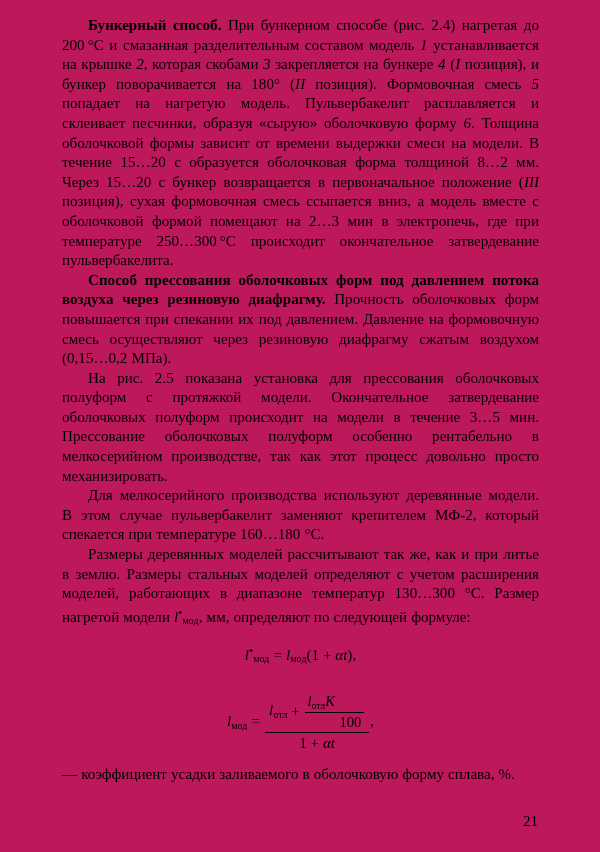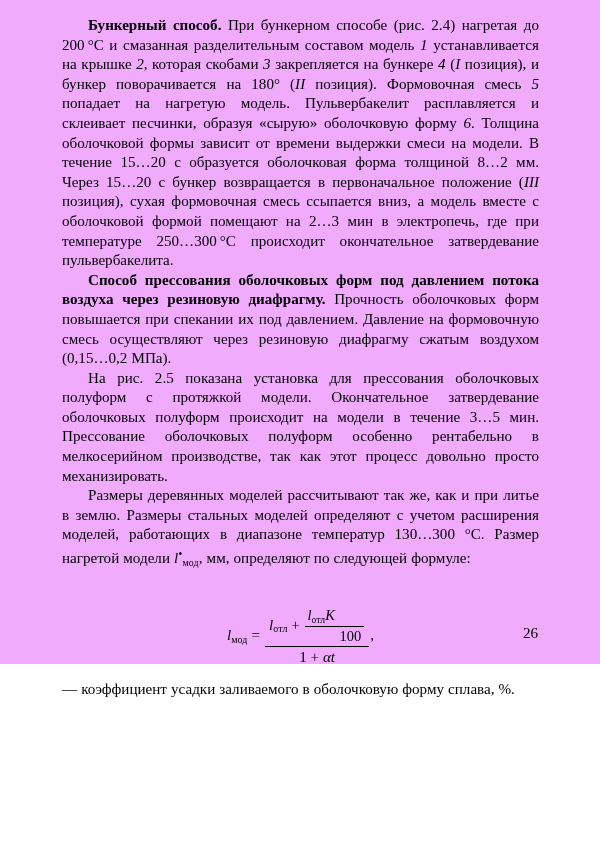--- a/index.html
+++ b/index.html
@@ -11,22 +11,22 @@
   body {
     width: 600px;
     height: 852px;
     overflow: hidden;
     font-family: "Liberation Serif", "DejaVu Serif", serif;
     color: #000000;
   }
   .page {
     position: relative;
     width: 600px;
-    height: 664px;
-    background: #f0abfc;
+    height: 852px;
+    background: #be185d;
   }
   .text-column {
     position: absolute;
     left: 62px;
     top: 16px;
     width: 477px;
   }
   p.para {
     margin: 0;
     font-size: 15.1px;
@@ -142,37 +142,41 @@
       склеивает песчинки, образуя «сырую» оболочковую форму <i>6</i>. Толщина оболочковой формы зависит от времени выдержки смеси на
       модели. В течение 15…20 с образуется оболочковая форма толщиной 8…2 мм. Через 15…20 с бункер
       возвращается в первоначальное положение (<i>III</i> позиция), сухая формовочная смесь ссыпается вниз, а модель
       вместе с оболочковой формой помещают на 2…3 мин в электропечь, где при температуре
       250…300 °С происходит окончательное затвердевание пульвербакелита.</p>
 
     <p class="para"><b>Способ прессования оболочковых форм под давлением потока воздуха через резиновую диафрагму.</b> <span>Прочность оболочковых форм повышается при спекании их под давлением. Давление на формовочную смесь осуществляют через резиновую диафрагму сжатым воздухом (0,15…0,2 МПа).</span></p>
 
     <p class="para">На рис. 2.5 показана установка для прессования оболочковых полуформ с протяжкой модели. Окончательное затвердевание оболочковых полуформ происходит на модели в течение 3…5 мин. Прессование оболочковых полуформ особенно рентабельно в мелкосерийном производстве, так как этот процесс довольно просто механизировать.</p>
 
+    <p class="para">Для мелкосерийного производства используют деревянные модели. В этом случае пульвербакелит заменяют крепителем МФ-2, который спекается при температуре 160…180 °С.</p>
 
     <p class="para"><span>Размеры деревянных моделей рассчитывают так же, как и при литье в землю. Размеры стальных моделей определяют с учетом расширения моделей, работающих в диапазоне температур 130…300 °С. Размер нагретой модели </span><span class="mi">l<span class="sup-star">•</span><span class="sub">мод</span></span><span>, мм, определяют по следующей формуле:</span></p>
 
     <div class="sp-before-1"></div>
 
+    <div class="formula-block">
+      <span class="eqline"><span class="mi">l<span class="sup-star">•</span><span class="sub">мод</span></span><span class="op">=</span><span class="mi">l<span class="sub">мод</span></span><span>(1&nbsp;+&nbsp;<span class="mi">α<i>t</i></span>),</span></span>
+    </div>
 
     <div class="sp-after-1"></div>
 
 
 
     <div class="sp-before-2"></div>
 
     <div class="formula-block">
       <span class="eqline"><span class="mi">l<span class="sub">мод</span></span><span class="op">=</span><span class="frac"><span class="num"><span class="mi">l<span class="sub">отл</span></span>&nbsp;+&nbsp;<span class="frac-inner"><span class="num"><span class="mi">l<span class="sub">отл</span></span><span class="mi">K</span></span><span class="den">100</span></span></span><span class="den">1&nbsp;+&nbsp;<span class="mi">α<i>t</i></span></span></span><span>,</span></span>
     </div>
 
     <div class="sp-after-2"></div>
 
     <p class="para noindent"> — коэффициент усадки заливаемого в оболочковую форму сплава, %.</p>
 
   </div>
 
-  <div class="page-number">26</div>
+  <div class="page-number">21</div>
 
 </div>
 
 </body></html>

